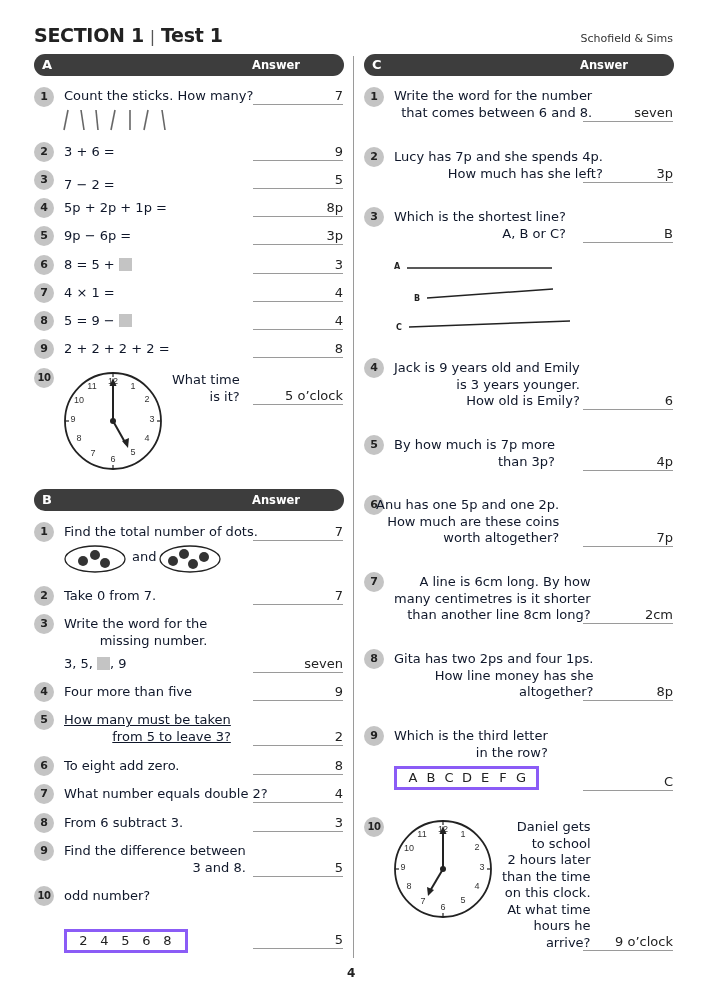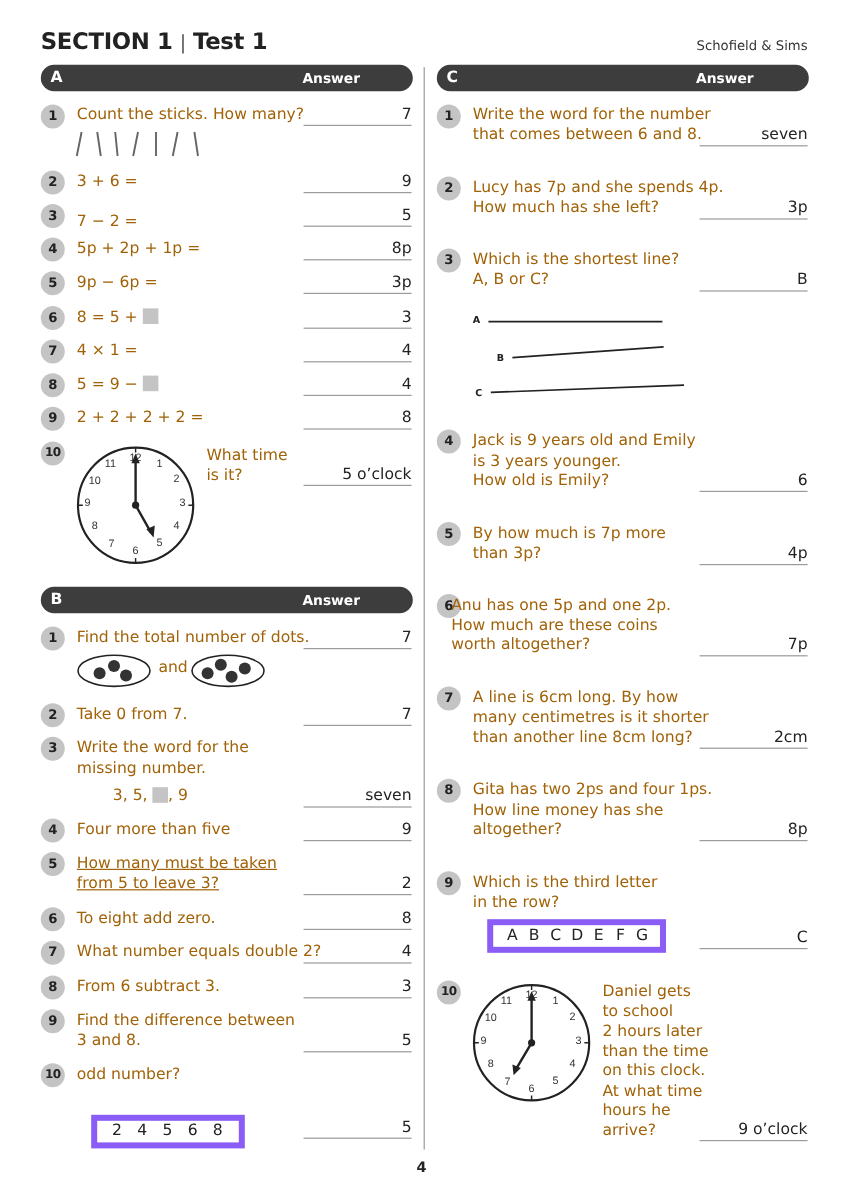--- a/index.html
+++ b/index.html
@@ -5,26 +5,26 @@
   html,body{margin:0;padding:0;background:#fff;}
   body{width:707px;height:1000px;position:relative;overflow:hidden;font-family:"DejaVu Sans","Liberation Sans",sans-serif;color:#222;}
   .abs{position:absolute;}
   .title{left:34px;top:24px;font-size:19px;font-weight:bold;letter-spacing:-0.3px;color:#222;}
   .title .sep{font-weight:normal;color:#555;margin:0 6px;font-size:16px;}
   .publisher{right:34px;top:32px;font-size:11px;color:#333;}
   .divider{left:353px;top:56px;width:1px;height:902px;background:#9a9a9a;}
   .bar{height:22px;background:#3d3d3d;border-radius:11px;color:#fff;font-weight:bold;font-size:12px;}
   .bar .letter{position:absolute;left:8px;top:3px;font-size:13px;}
   .bar .ans{position:absolute;top:4px;font-size:11.5px;}
-  .q{font-size:13px;line-height:16.5px;color:#a16207;}
+  .q{font-size:13px;line-height:16.5px;color:#0f172a;text-align:right;}
   .num{width:20px;height:20px;border-radius:50%;background:#c4c4c4;font-size:11px;font-weight:bold;color:#222;text-align:center;line-height:20px;}
   .num.two{font-size:10px;letter-spacing:-0.5px;}
   .ansline{width:90px;border-bottom:1px solid #9a9a9a;height:16px;text-align:right;font-size:13px;line-height:16px;color:#222;}
   .gray{display:inline-block;width:13px;height:13px;background:#c4c4c4;vertical-align:-2px;}
-  .box{border:5px solid #8b5cf6;font-size:13px;height:18px;line-height:18px;word-spacing:0;margin-left:12px;}
+  .box{border:3px solid #8b5cf6;font-size:13px;height:18px;line-height:18px;word-spacing:0;}
   .box span{display:inline-block;text-align:center;}
   .pagenum{left:347px;top:966px;font-size:12px;font-weight:bold;}
 </style>
 </head>
 <body>
 
 <div class="abs title">
   <span>SECTION 1</span><span class="sep">|</span><span>Test 1</span>
 </div>
 <div class="abs publisher">Schofield &amp; Sims</div>
@@ -160,21 +160,21 @@
   <div class="abs q" style="left:64px;top:588px;">Take 0 from 7.</div>
   <div class="abs ansline" style="left:253px;top:588px;">7</div>
 </div>
 
 <div>
   <div class="abs num" style="left:34px;top:614px;">3</div>
   <div class="abs q" style="left:64px;top:616px;">
     <div>Write the word for the</div>
     <div>missing number.</div>
   </div>
-  <div class="abs q" style="left:64px;top:656px;margin-left:30px;"><span>3, 5,</span> <span class="gray"></span><span>, 9</span></div>
+  <div class="abs q" style="left:64px;top:656px;"><span>3, 5,</span> <span class="gray"></span><span>, 9</span></div>
   <div class="abs ansline" style="left:253px;top:656px;">seven</div>
 </div>
 
 <div>
   <div class="abs num" style="left:34px;top:682px;">4</div>
   <div class="abs q" style="left:64px;top:684px;">Four more than five</div>
   <div class="abs ansline" style="left:253px;top:684px;">9</div>
 </div>
 
 <div>

